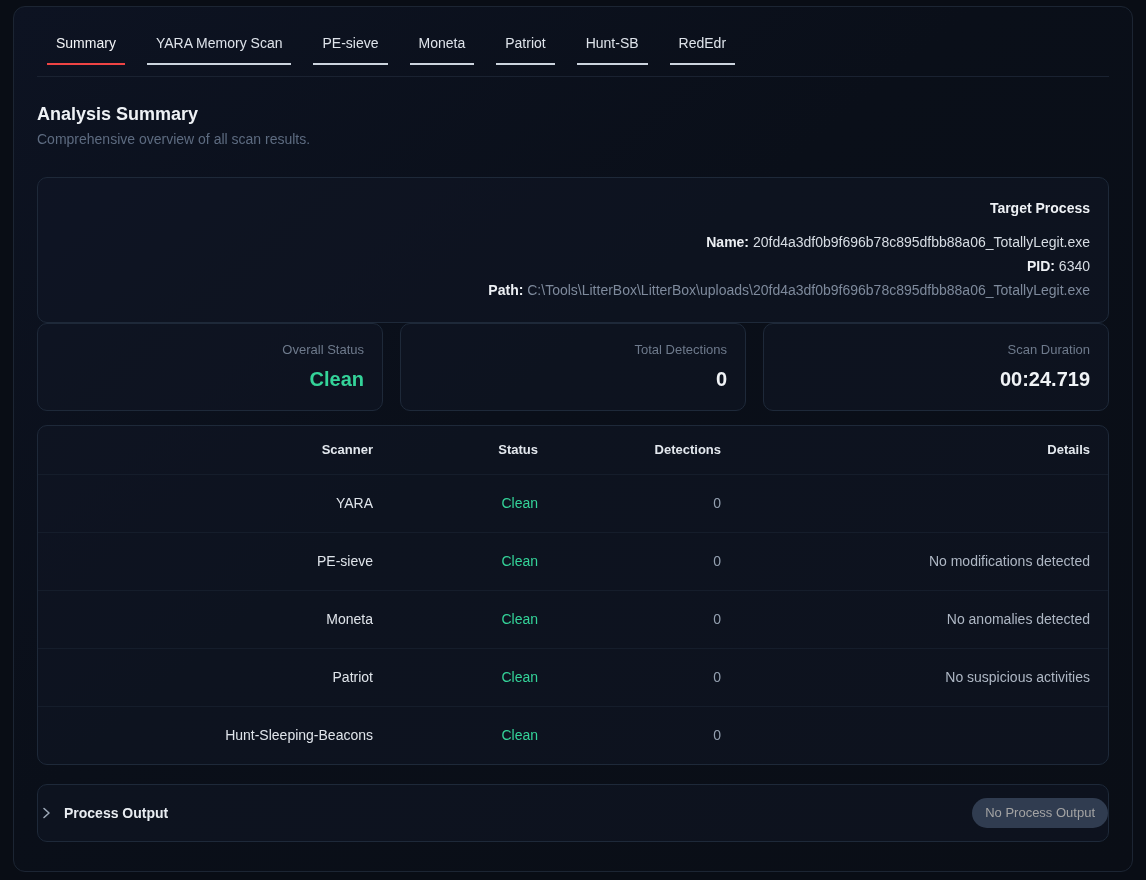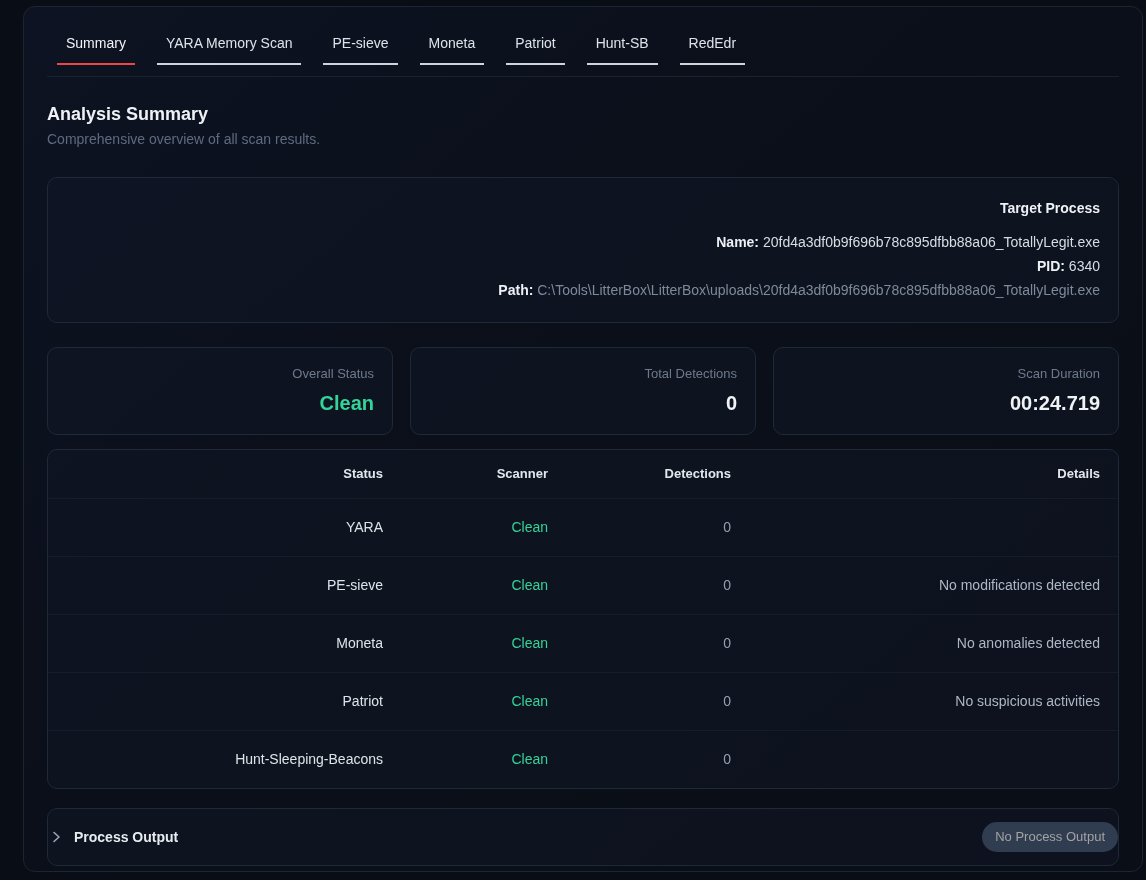--- a/index.html
+++ b/index.html
@@ -4,21 +4,21 @@
 <style>
   * { margin: 0; padding: 0; box-sizing: border-box; }
   html, body {
     width: 1146px; height: 880px;
     background: #090d15;
     font-family: "Liberation Sans", "DejaVu Sans", sans-serif;
     overflow: hidden;
   }
   .panel {
     position: absolute;
-    left: 23px; top: 6px;
+    left: 13px; top: 6px;
     width: 1120px; height: 866px;
     border: 1px solid #1c2533;
     border-radius: 12px;
     background: linear-gradient(140deg, #0d1322 0%, #0a0f19 45%, #0a0e16 100%);
     overflow: hidden;
   }
   
   .tabbar {
     margin: 0 23px;
     padding: 26px 10px 11px 10px;
@@ -52,21 +52,21 @@
     text-align: right;
   }
   .target-card { margin-top: 28px; padding: 20px 18px; }
   .card-title { font-size: 14px; font-weight: bold; color: #eef1f5; line-height: 20px; margin-bottom: 12px; }
   .kv-row { font-size: 14px; line-height: 24px; color: #dfe4ea; }
   .kv-label { font-weight: bold; color: #edf0f4; }
   .kv-value { color: #d7dde4; }
   .kv-value.dim { color: #7e8a9c; }
 
   
-  .stats { display: flex; gap: 17px; margin-top: 24px; }
+  .stats { display: flex; gap: 17px; }
   .stat-card { flex: 1; padding: 17px 18px; height: 88px; }
   .stat-label { font-size: 13px; color: #6e7a8c; line-height: 18px; }
   .stat-value { font-size: 20px; font-weight: bold; color: #f0f3f6; line-height: 28px; margin-top: 6px; }
   .stat-value.green { color: #34d399; }
 
   
   .table-card { margin-top: 14px; overflow: hidden; }
   .tr {
     display: grid;
     grid-template-columns: 353px 165px 183px 1fr;
@@ -151,22 +151,22 @@
         <div class="stat-value">0</div>
       </div>
       <div class="card stat-card">
         <div class="stat-label">Scan Duration</div>
         <div class="stat-value">00:24.719</div>
       </div>
     </div>
 
     <div class="card table-card">
       <div class="tr">
+        <div class="th">Scanner</div>
         <div class="th">Status</div>
-        <div class="th">Scanner</div>
         <div class="th">Detections</div>
         <div class="th">Details</div>
       </div>
 
       <div class="tr body-row">
         <div class="td scanner">YARA</div>
         <div class="td status">Clean</div>
         <div class="td detections">0</div>
       </div>
       <div class="tr body-row">

